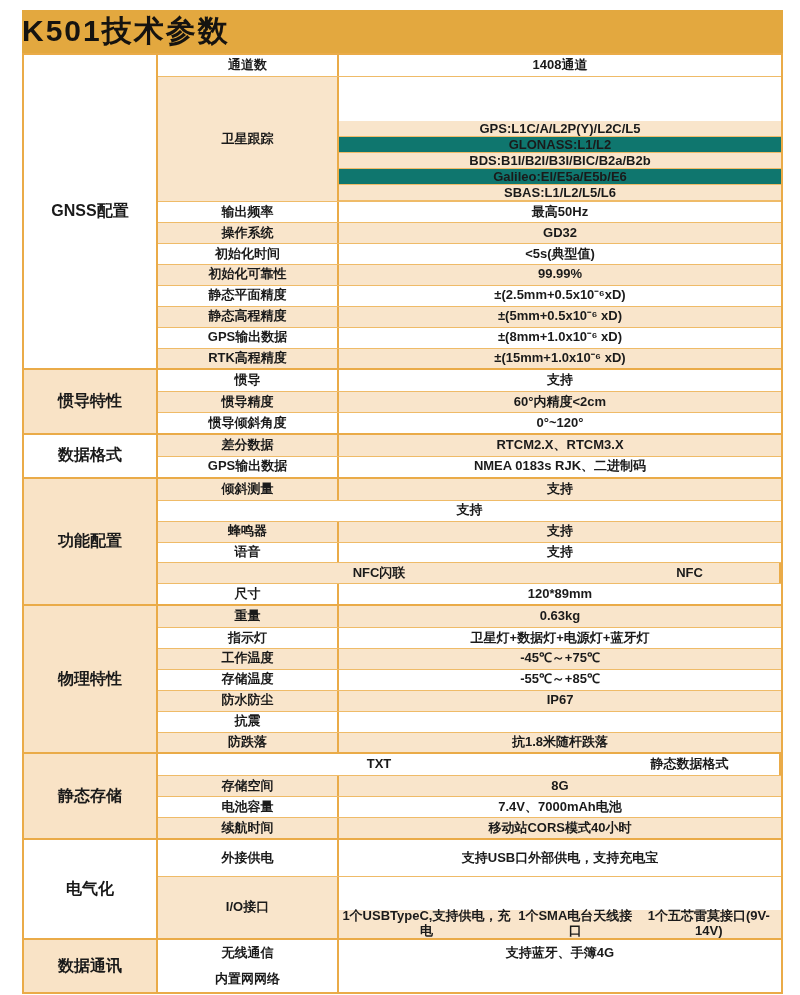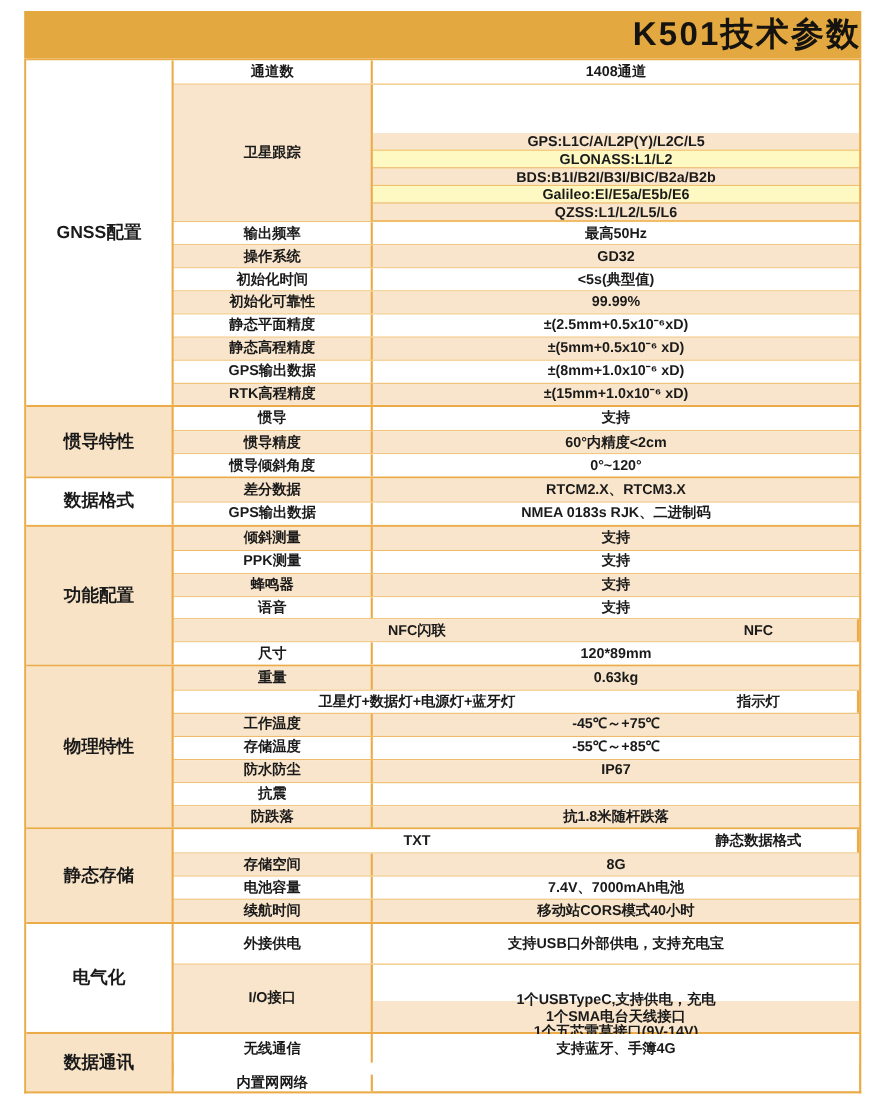--- a/index.html
+++ b/index.html
@@ -4,21 +4,21 @@
 <style>
   html,body{margin:0;padding:0;}
   body{
     width:800px;height:995px;position:relative;overflow:hidden;
     background:#ffffff;color:var(--text,#1a1a1a);
     font-family:"Liberation Sans",sans-serif;
   }
   .sheet{position:absolute;left:22px;top:10px;width:761px;}
   .title-bar{
     height:43px;background:var(--title-bg,#E3A83F);
-    display:flex;align-items:center;justify-content:flex-end;
+    display:flex;align-items:center;justify-content:flex-start;
     font-size:30px;font-weight:700;letter-spacing:2px;color:#151310;
   }
   .tbl{
     border-left:2px solid var(--border-strong,#EAAB48);
     border-right:2px solid var(--border-strong,#EAAB48);
     border-bottom:2px solid var(--border-strong,#EAAB48);
     box-sizing:border-box;
   }
   .section{display:flex;border-top:2px solid var(--border-strong,#EAAB48);}
   .sec-cell{
@@ -40,26 +40,26 @@
     display:flex;align-items:center;justify-content:center;
     box-sizing:border-box;background:#ffffff;
     font-size:13px;font-weight:700;line-height:1.15;
     white-space:nowrap;
   }
   .cell.label{
     width:181px;flex:0 0 181px;
     border-right:2px solid var(--border-strong,#EAAB48);
   }
   .cell.value{flex:1;min-width:0;}
-  .cell.value.multiline{flex-direction:column;justify-content:center;gap:0;white-space:normal;text-align:center;margin-top:33px;}
+  .cell.value.multiline{flex-direction:row;justify-content:center;gap:0;white-space:normal;text-align:center;margin-top:33px;}
   .shaded{background:var(--row-shaded,#F9E5CB) !important;}
   .subrows{flex:1;display:flex;flex-direction:column;min-width:0;margin-top:44px;}
   .subrow{
     flex:1;display:flex;align-items:center;justify-content:center;
-    box-sizing:border-box;background:#fef9c3;
+    box-sizing:border-box;background:#0f766e;
     border-top:1px solid var(--border-light,#EFBB68);
     font-size:13px;font-weight:700;white-space:nowrap;
   }
   .subrow:first-child{border-top:none;}
 </style>
 </head>
 <body>
 
 <div class="sheet">
   <div class="title-bar">
@@ -73,21 +73,21 @@
             <div class="cell label">通道数</div>
             <div class="cell value">1408通道</div>
           </div>
           <div class="row" style="height: 125.4px;">
             <div class="cell label shaded">卫星跟踪</div>
             <div class="subrows">
               <div class="subrow shaded">GPS:L1C/A/L2P(Y)/L2C/L5</div>
               <div class="subrow">GLONASS:L1/L2</div>
               <div class="subrow shaded">BDS:B1I/B2I/B3I/BIC/B2a/B2b</div>
               <div class="subrow">Galileo:El/E5a/E5b/E6</div>
-              <div class="subrow shaded">QZSS:L1/L2/L5/L6</div>
+              <div class="subrow shaded">SBAS:L1/L2/L5/L6</div>
               <div class="subrow">SBAS:L1</div>
             </div>
           </div>
           <div class="row">
             <div class="cell label">输出频率</div>
             <div class="cell value">最高50Hz</div>
           </div>
           <div class="row">
             <div class="cell label shaded">操作系统</div>
             <div class="cell value shaded">GD32</div>
@@ -149,21 +149,20 @@
         </div>
       </div>
       <div class="section">
         <div class="sec-cell peach">功能配置</div>
         <div class="sec-rows">
           <div class="row">
             <div class="cell label shaded">倾斜测量</div>
             <div class="cell value shaded">支持</div>
           </div>
           <div class="row">
-            <div class="cell label">PPK测量</div>
             <div class="cell value">支持</div>
           </div>
           <div class="row">
             <div class="cell label shaded">蜂鸣器</div>
             <div class="cell value shaded">支持</div>
           </div>
           <div class="row">
             <div class="cell label">语音</div>
             <div class="cell value">支持</div>
           </div>
@@ -178,22 +177,22 @@
         </div>
       </div>
       <div class="section">
         <div class="sec-cell peach">物理特性</div>
         <div class="sec-rows">
           <div class="row">
             <div class="cell label shaded">重量</div>
             <div class="cell value shaded">0.63kg</div>
           </div>
           <div class="row">
+            <div class="cell label">指示灯</div>
             <div class="cell value">卫星灯+数据灯+电源灯+蓝牙灯</div>
-            <div class="cell label">指示灯</div>
           </div>
           <div class="row">
             <div class="cell label shaded">工作温度</div>
             <div class="cell value shaded">-45℃～+75℃</div>
           </div>
           <div class="row">
             <div class="cell label">存储温度</div>
             <div class="cell value">-55℃～+85℃</div>
           </div>
           <div class="row">
@@ -247,20 +246,20 @@
           </div>
         </div>
       </div>
       <div class="section">
         <div class="sec-cell peach">数据通讯</div>
         <div class="sec-rows">
           <div class="row" style="height: 26px;">
             <div class="cell label">无线通信</div>
             <div class="cell value">支持蓝牙、手簿4G</div>
           </div>
-          <div class="row noline" style="height: 26px; align-items: flex-end;">
+          <div class="row noline" style="height: 26px;">
             <div class="cell label">内置网网络</div>
             <div class="cell value"></div>
           </div>
         </div>
       </div>
     </div>
 </div>
 
 </body></html>

